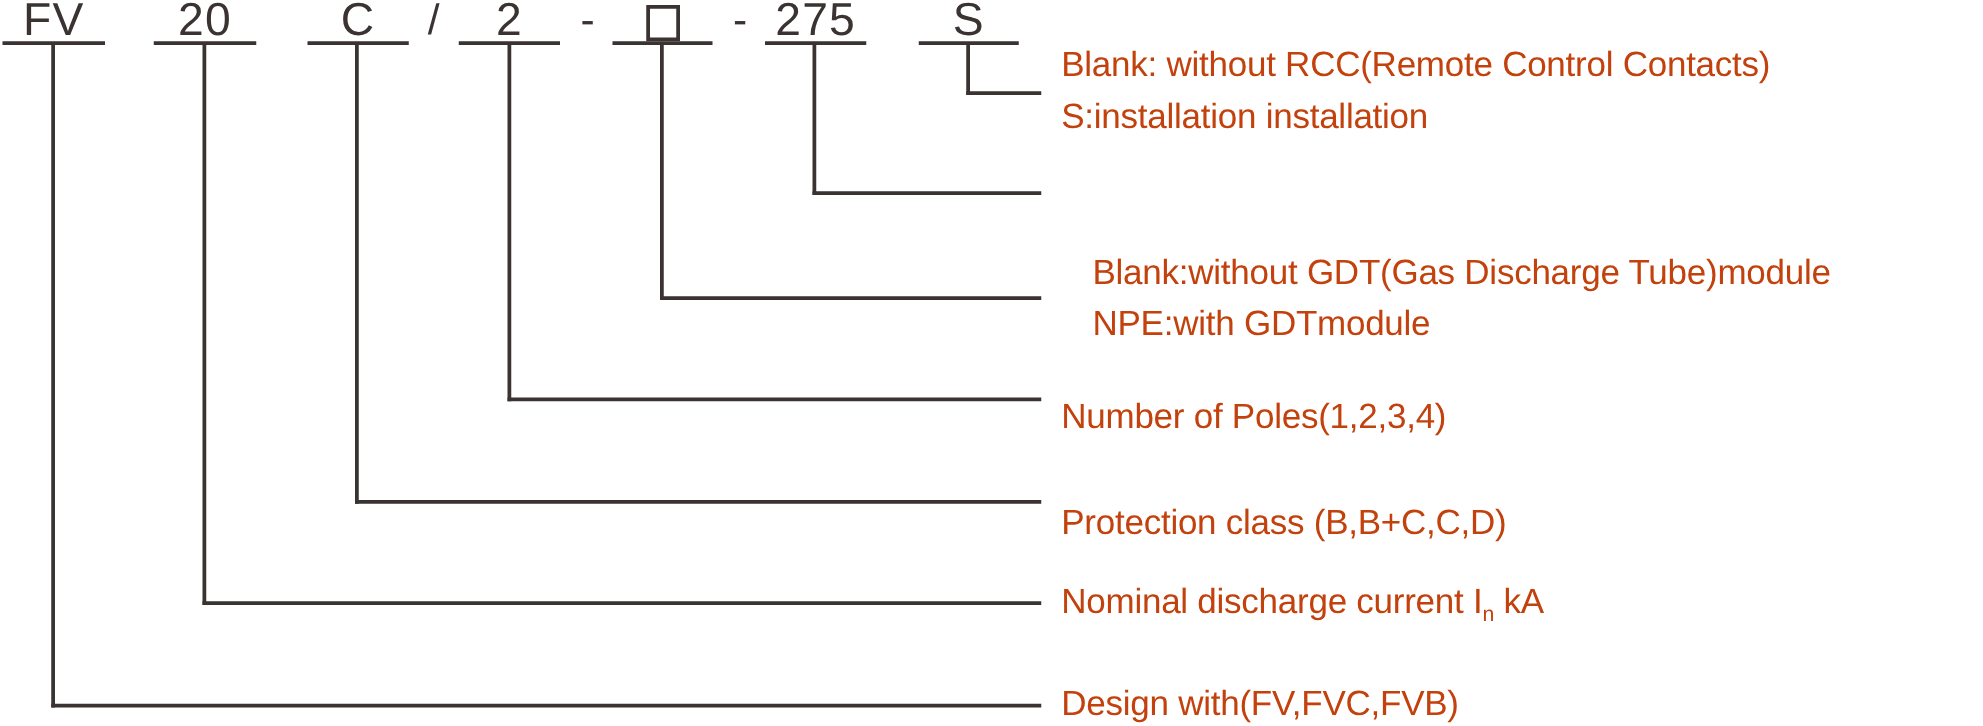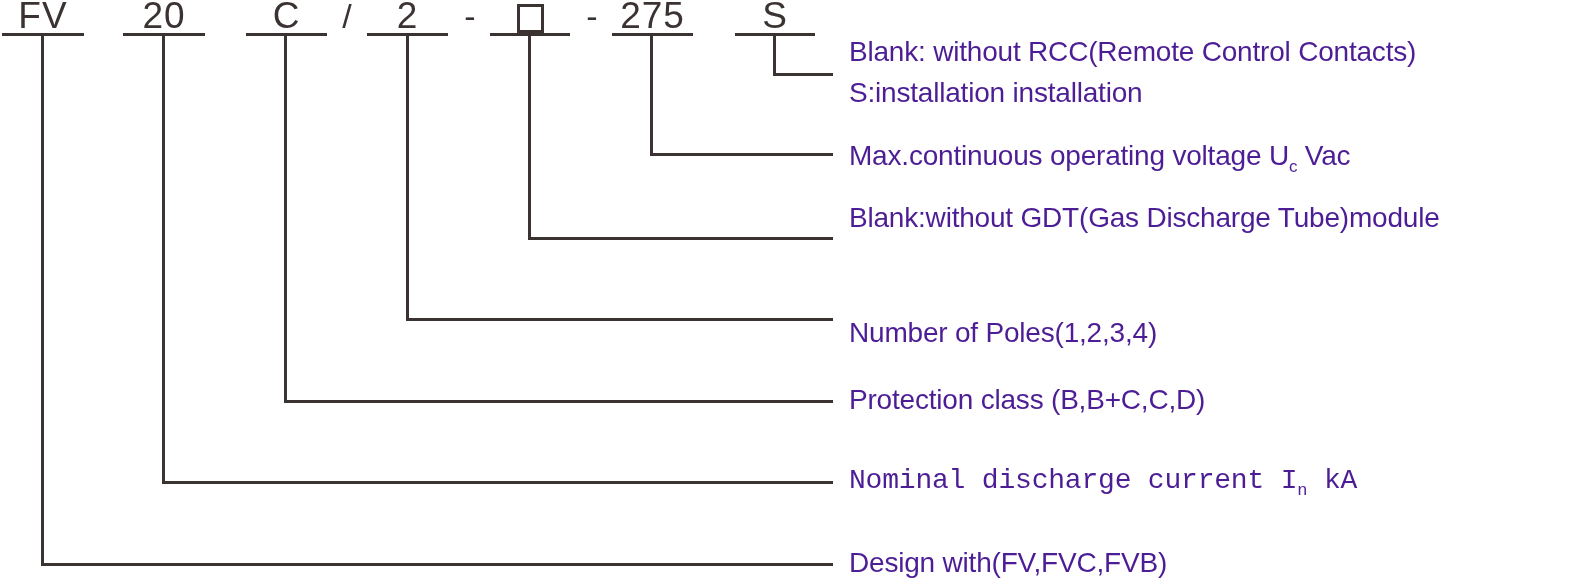--- a/index.html
+++ b/index.html
@@ -34,21 +34,21 @@
   }
   
   .ul{position:absolute;top:33px;height:3px;background:#3a3332;}
   
   .v{position:absolute;width:3px;background:#3a3332;}
   .h{position:absolute;height:3px;background:#3a3332;}
   
   .label{position:absolute;left:849px;}
   .label .line{
     font-size:28px;line-height:41px;white-space:nowrap;
-    color:#4c1d95;letter-spacing:-0.2px;
+    color:#c2410c;letter-spacing:-0.2px;
   }
   .label sub{font-size:17px;line-height:0;}
 </style>
 </head>
 <body>
 
 <div class="diagram">
 
   <div class="code" style="left:2px;width:82px;">FV</div>
   <div class="code" style="left:123px;width:82px;">20</div>
@@ -90,37 +90,35 @@
   <div class="h" style="left:650px;top:153px;width:183px;"></div>
 
   <div class="v" style="left:773px;top:34px;height:42px;"></div>
   <div class="h" style="left:773px;top:73px;width:60px;"></div>
 
   <div class="label" style="top:31px;">
     <div class="line"><span>Blank: without RCC(Remote Control Contacts)</span><sub></sub><span></span></div>
     <div class="line"><span>S:installation installation</span><sub></sub><span></span></div>
   </div>
 
-  <div class="label" style="top:135px;">
-    <div class="line"><span>Max.continuous operating voltage U</span><sub>c</sub><span> Vac</span></div>
-  </div>
 
-  <div class="label" style="top:197px;">
+  <div class="label" style="top:197px;margin-left:25px;">
     <div class="line"><span>Blank:without GDT(Gas Discharge Tube)module</span><sub></sub><span></span></div>
+    <div class="line"><span>NPE:with GDTmodule</span><sub></sub><span></span></div>
   </div>
 
   <div class="label" style="top:298px;margin-top:14px;">
     <div class="line"><span>Number of Poles(1,2,3,4)</span><sub></sub><span></span></div>
   </div>
 
-  <div class="label" style="top:379px;">
+  <div class="label" style="top:397px;">
     <div class="line"><span>Protection class (B,B+C,C,D)</span><sub></sub><span></span></div>
   </div>
 
-  <div class="label" style="top:460px;font-family:Liberation Mono, monospace;">
+  <div class="label" style="top:460px;">
     <div class="line"><span>Nominal discharge current I</span><sub>n</sub><span> kA</span></div>
   </div>
 
   <div class="label" style="top:542px;">
     <div class="line"><span>Design with(FV,FVC,FVB)</span><sub></sub><span></span></div>
   </div>
 
 </div>
 
 </body></html>

